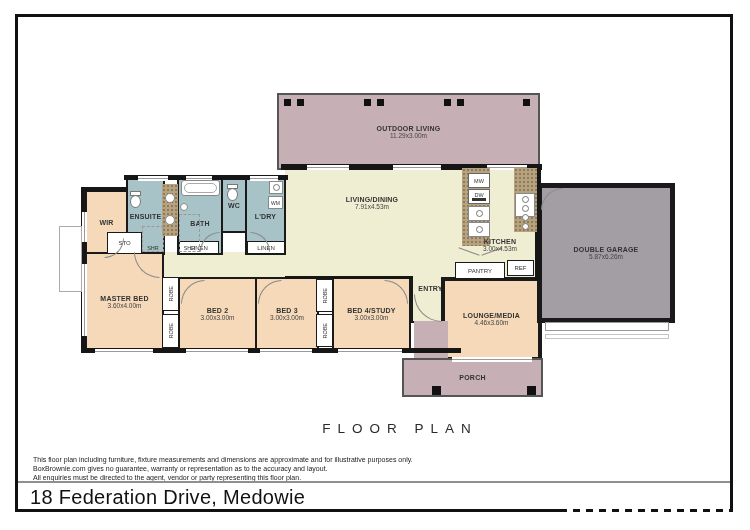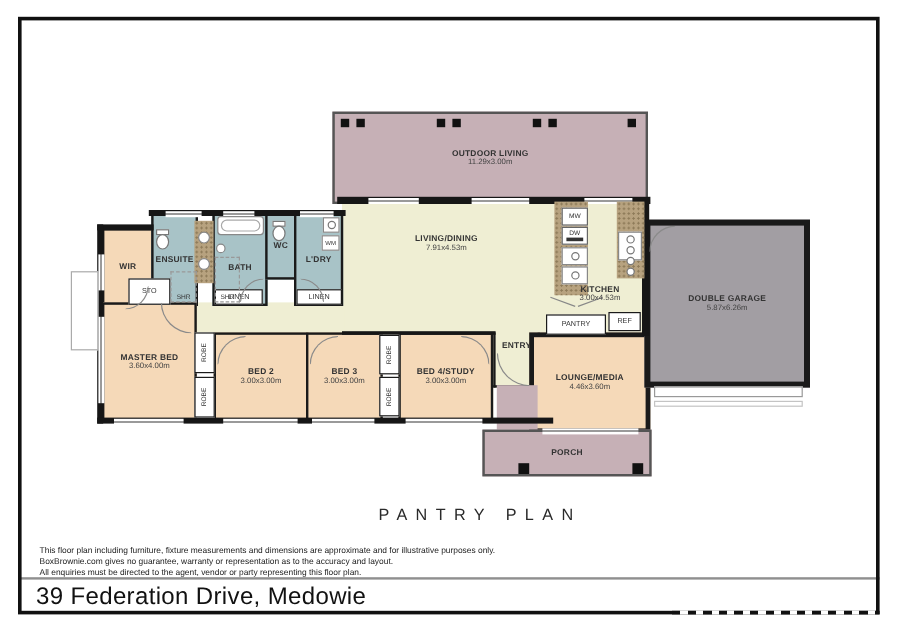--- a/index.html
+++ b/index.html
@@ -216,22 +216,22 @@
 <div class="abs arc" style="left:134px;top:252px;width:26px;height:26px;border-radius:0 0 0 100%;border-top-color:transparent;border-right-color:transparent;"></div>
 <div class="abs arc" style="left:181px;top:280px;width:24px;height:24px;border-radius:100% 0 0 0;border-bottom-color:transparent;border-right-color:transparent;"></div>
 <div class="abs arc" style="left:258px;top:280px;width:24px;height:24px;border-radius:100% 0 0 0;border-bottom-color:transparent;border-right-color:transparent;"></div>
 <div class="abs arc" style="left:384px;top:280px;width:24px;height:24px;border-radius:0 100% 0 0;border-bottom-color:transparent;border-left-color:transparent;"></div>
 <div class="abs arc" style="left:414px;top:294px;width:28px;height:28px;border-radius:0 0 0 100%;border-top-color:transparent;border-right-color:transparent;"></div>
 <div class="abs arc" style="left:541px;top:188px;width:22px;height:22px;border-radius:100% 0 0 0;border-bottom-color:transparent;border-right-color:transparent;"></div>
 <div class="abs arc" style="left:104px;top:238px;width:20px;height:20px;border-radius:0 0 100% 0;border-top-color:transparent;border-left-color:transparent;"></div>
 <div class="abs arc" style="left:200px;top:232px;width:20px;height:20px;border-radius:100% 0 0 0;border-bottom-color:transparent;border-right-color:transparent;"></div>
 <div class="abs arc" style="left:250px;top:232px;width:20px;height:20px;border-radius:0 100% 0 0;border-bottom-color:transparent;border-left-color:transparent;"></div>
 
-<div class="abs plan-title">PANTRY PLAN</div>
+<div class="abs plan-title">FLOOR PLAN</div>
 <div class="abs disclaimer">
   <div>This floor plan including furniture, fixture measurements and dimensions are approximate and for illustrative purposes only.</div>
   <div>BoxBrownie.com gives no guarantee, warranty or representation as to the accuracy and layout.</div>
   <div>All enquiries must be directed to the agent, vendor or party representing this floor plan.</div>
 </div>
 <div class="abs divider"></div>
-<div class="abs address">39 Federation Drive, Medowie</div>
+<div class="abs address">18 Federation Drive, Medowie</div>
 <div class="abs frame"></div>
 <div class="abs dashes"></div>
 
 </body></html>

